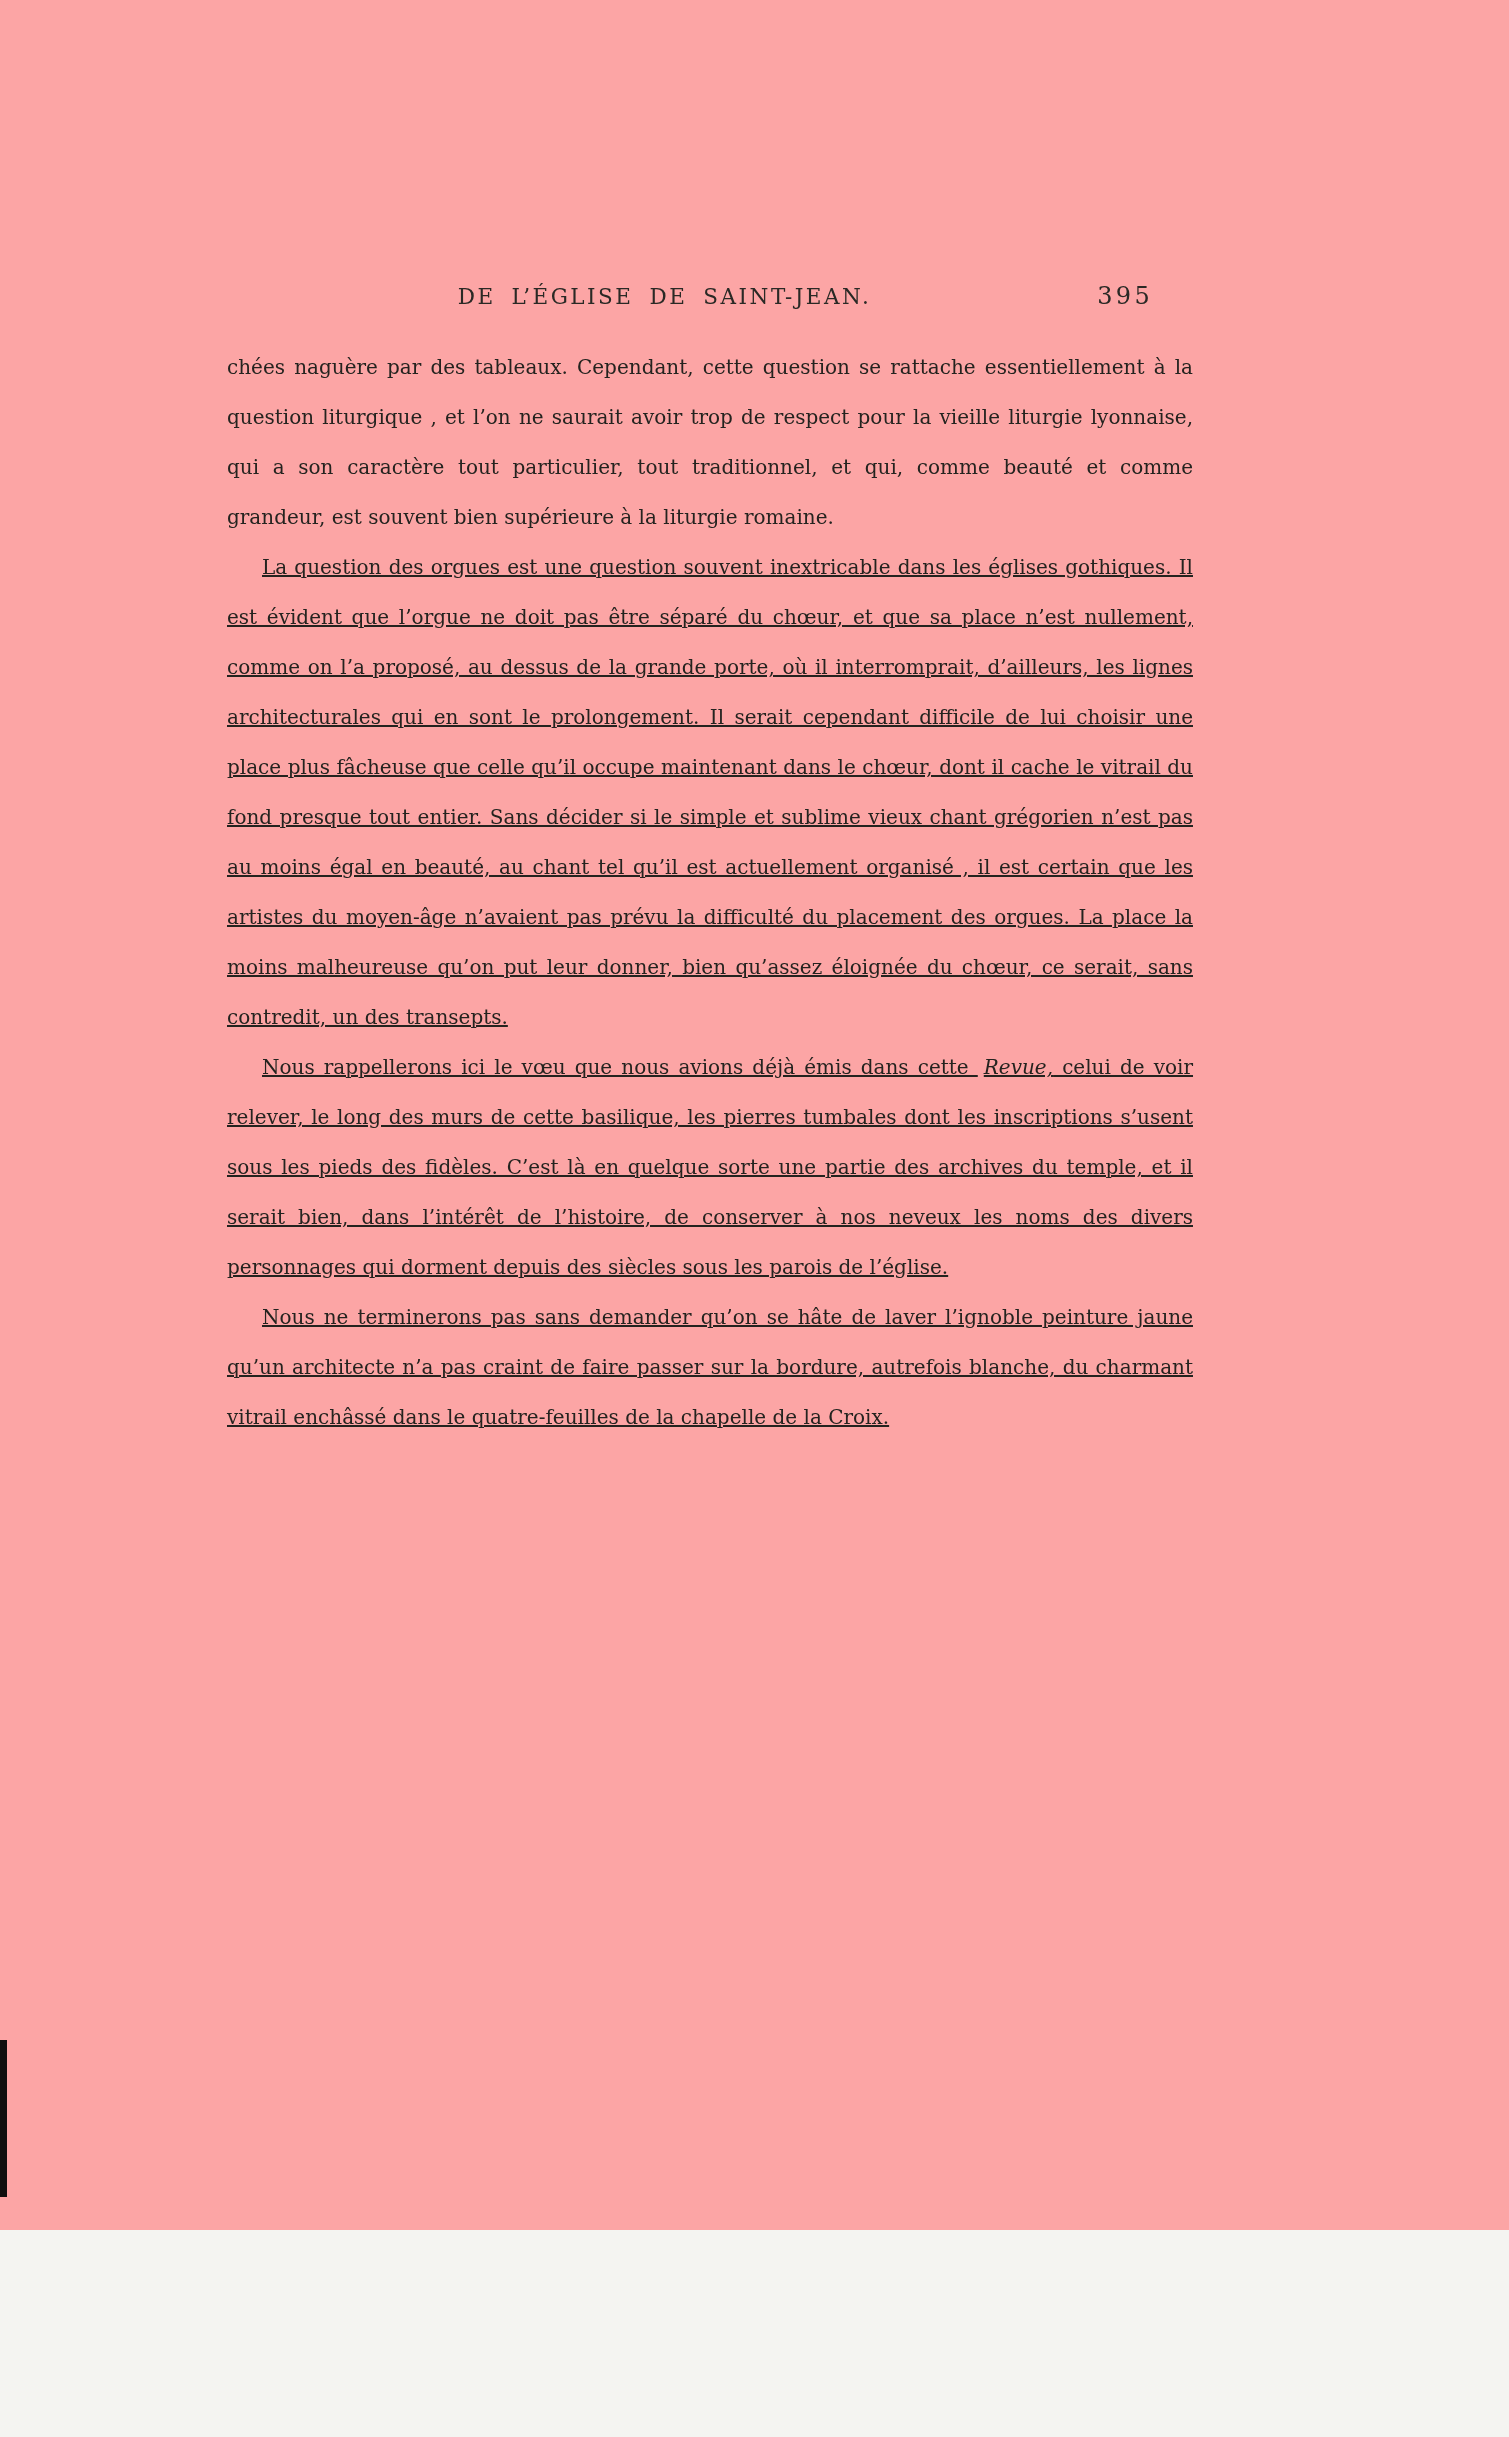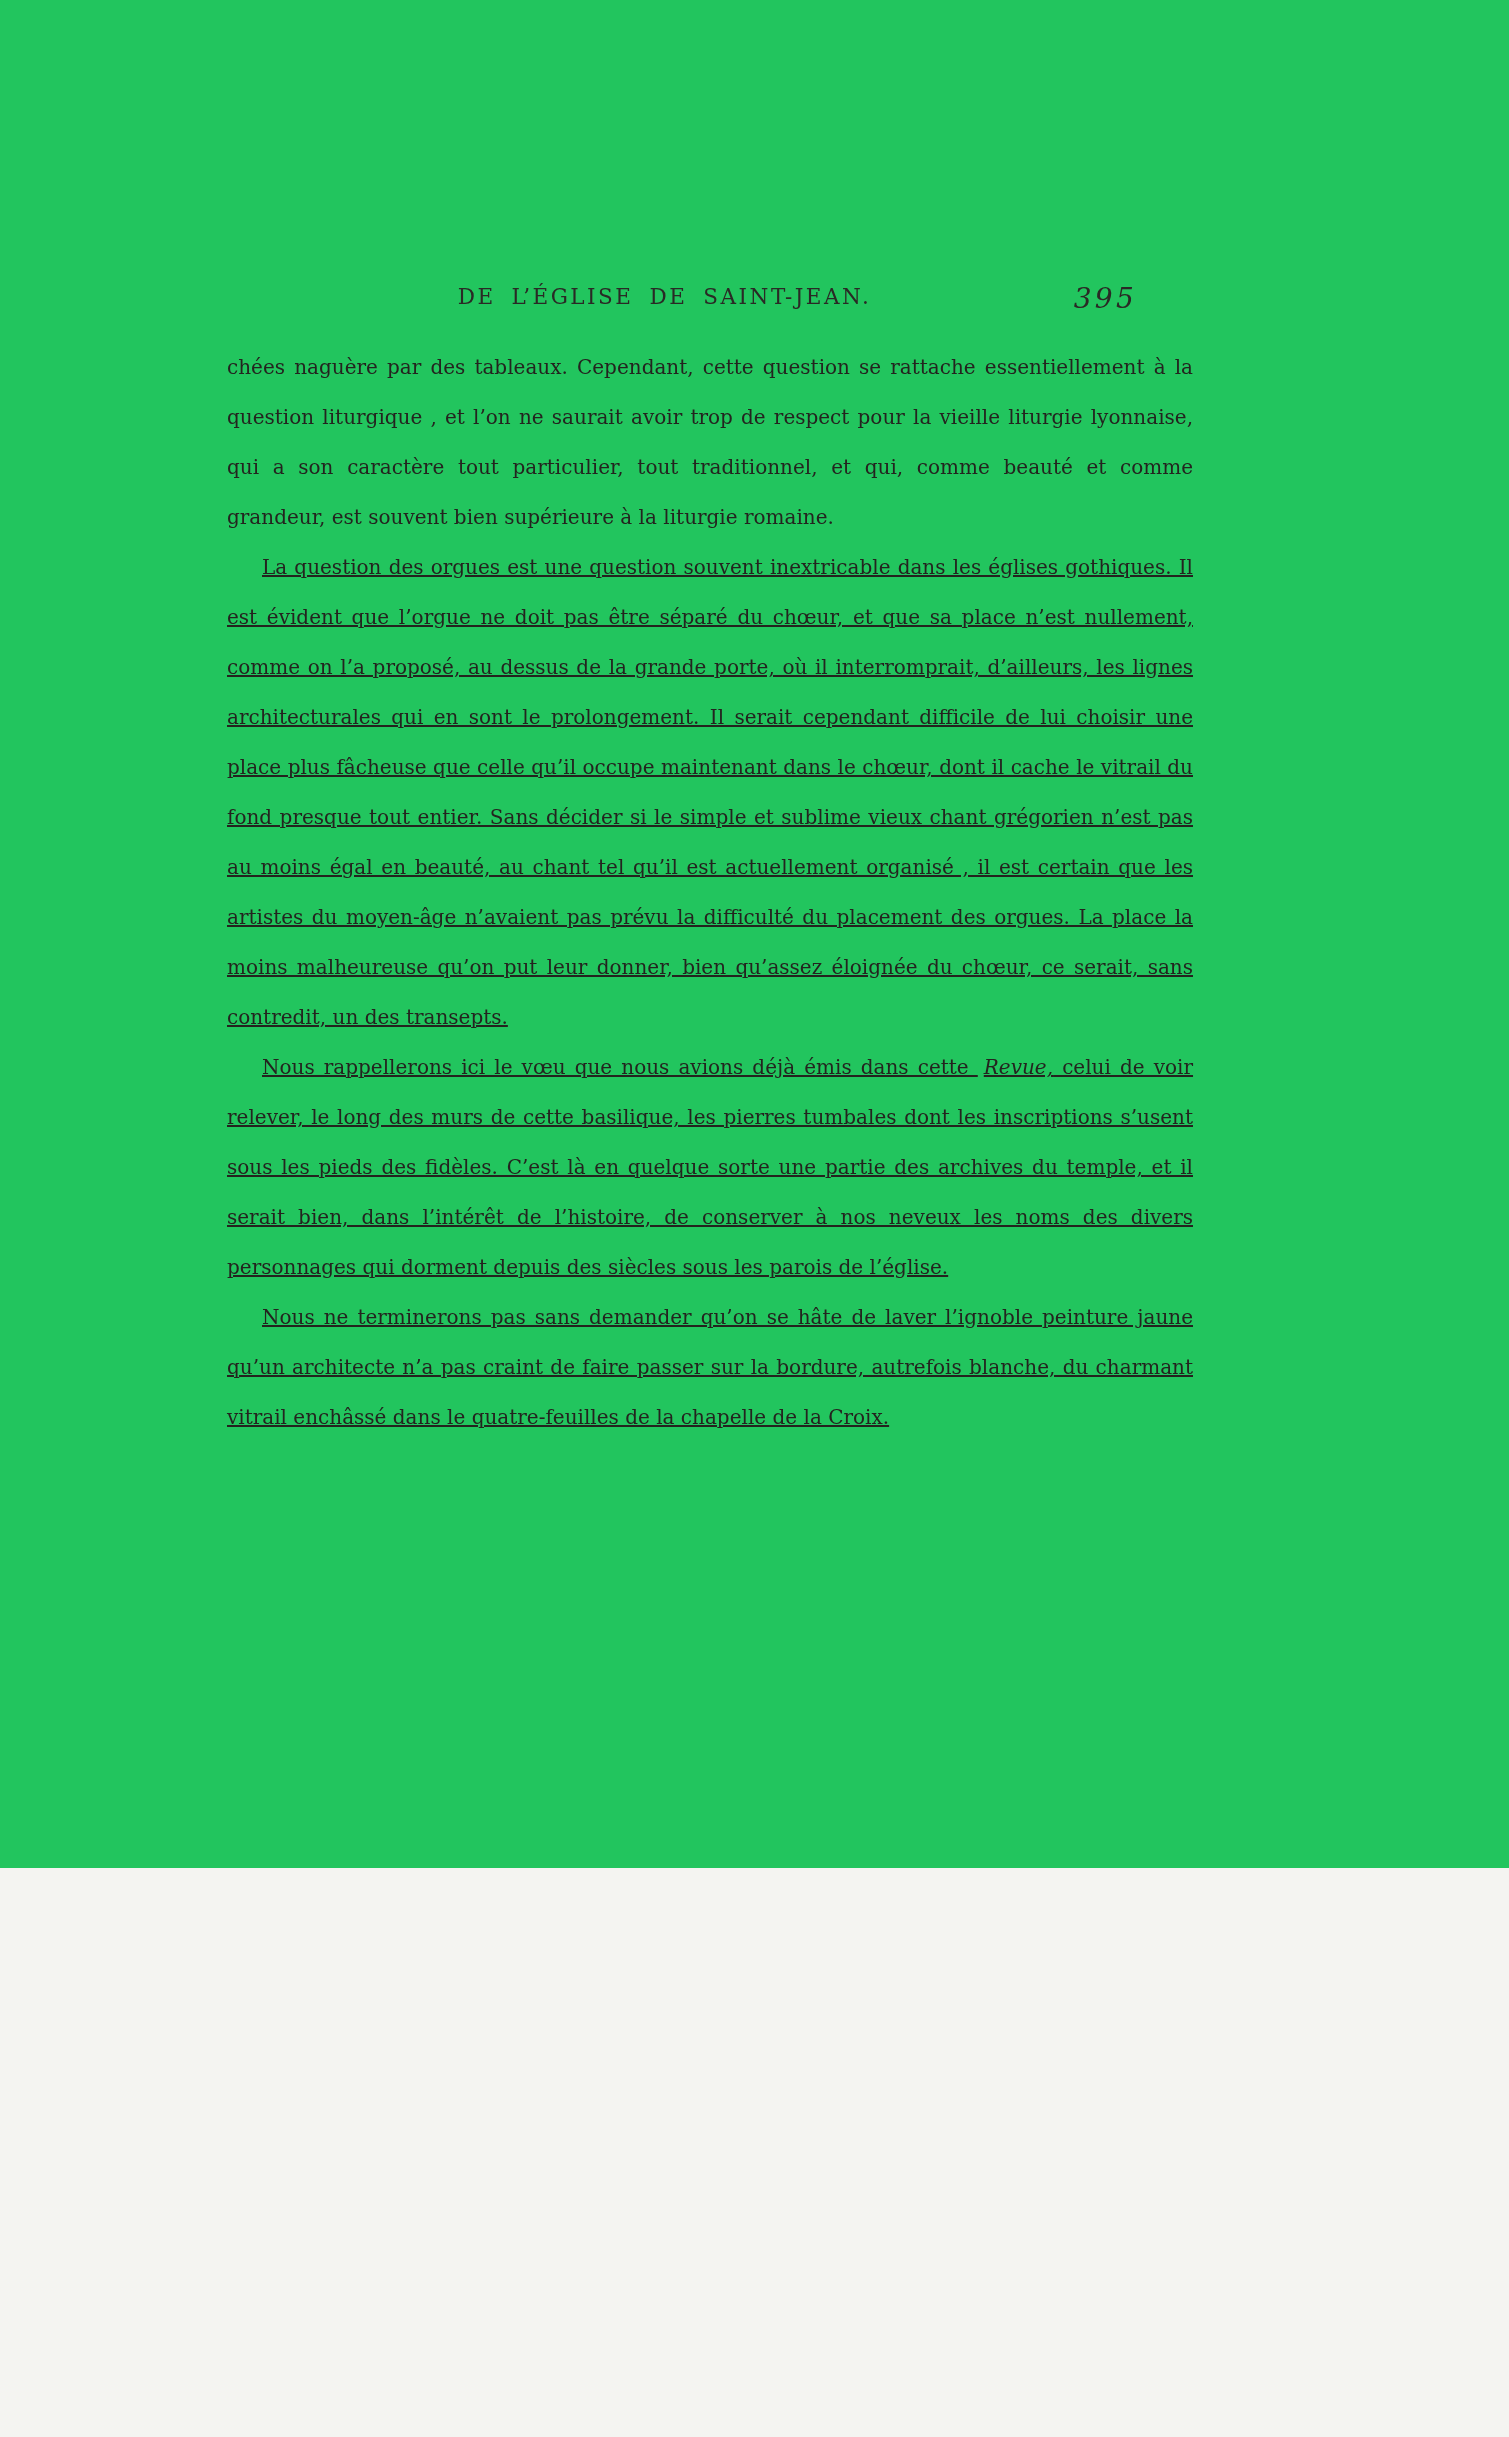--- a/index.html
+++ b/index.html
@@ -1,21 +1,21 @@
 <!DOCTYPE html>
 <html lang="fr" style="font-size:13.2px"><head>
 <meta charset="utf-8">
 <style>
   * { margin: 0; padding: 0; box-sizing: border-box; }
   html, body { background: #f4f4f1; }
   .page {
     position: relative;
     width: 1509px;
-    height: 1868px;
-    background: #22c55e;
+    height: 2230px;
+    background: #fca5a5;
     font-family: "DejaVu Serif", "Liberation Serif", serif;
     color: #24231f;
     overflow: hidden;
   }
   .text-block {
     position: absolute;
     left: 227px;
     top: 284px;
     width: 966px;
   }
@@ -29,25 +29,24 @@
   }
   .head-title {
     position: absolute;
     left: 0;
     right: 91px;
     text-align: center;
     white-space: nowrap;
   }
   .folio {
     position: absolute;
-    right: 56px;
+    right: 40px;
     top: -1.7px;
-    font-size: 28px;
+    font-size: 24px;
     letter-spacing: 3.3px;
-    font-style: italic;
   }
   .page-body {
     margin-top: 20px;
     font-size: 20px;
     line-height: 50px;
     text-align: justify;
     hyphens: auto;
   }
   p.para { margin: 0; }
   p.para.indent { text-indent: 35px; text-decoration: underline; }

